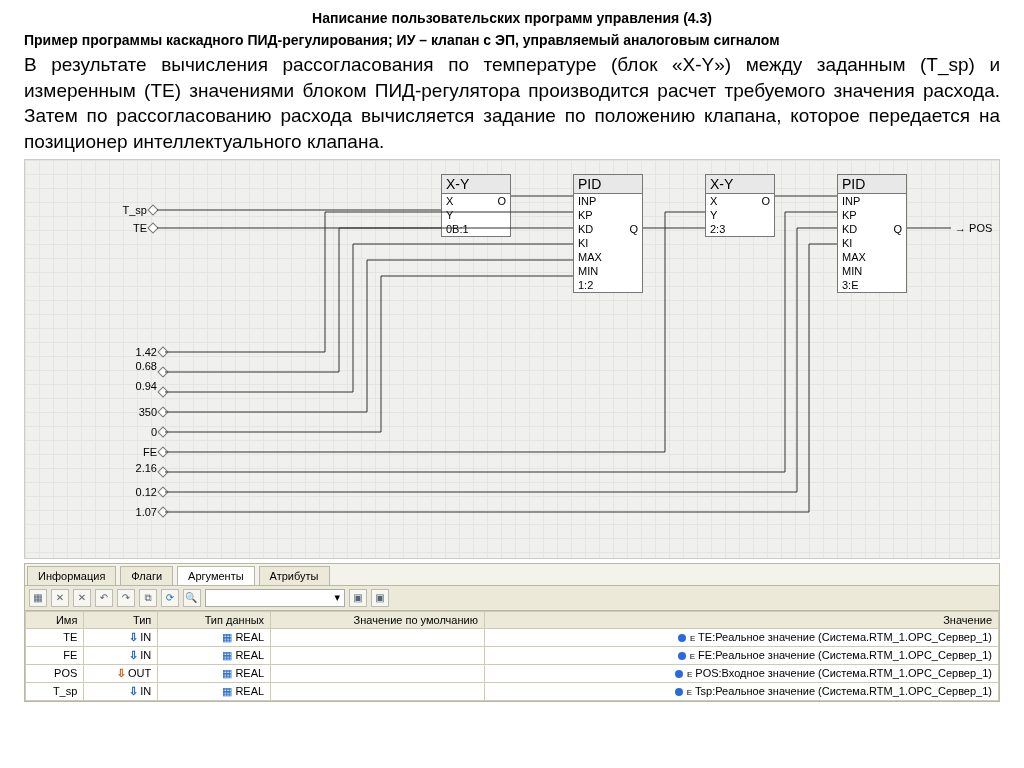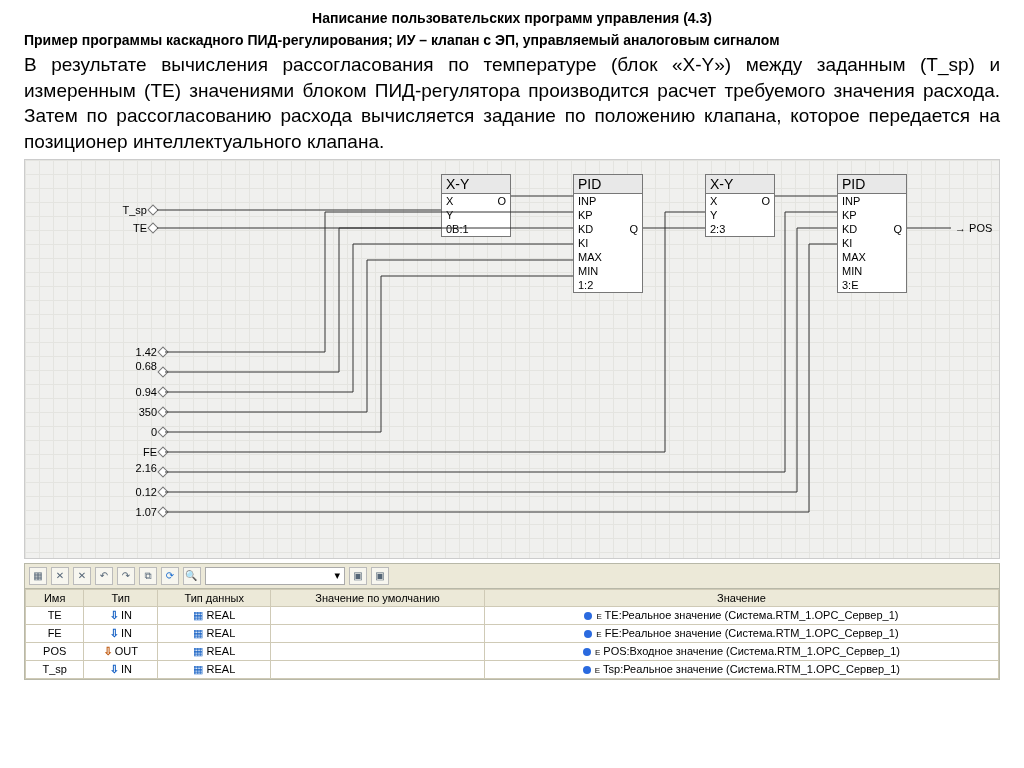--- a/index.html
+++ b/index.html
@@ -122,21 +122,21 @@
     padding: 0 4px;
     justify-content: space-between;
   }
   .grid {
     width: 100%;
     border-collapse: collapse;
   }
   .grid th, .grid td {
     border: 1px solid #cfcab6;
     padding: 2px 6px;
-    text-align: center;
+    text-align: right;
     background: #fff;
     font-weight: normal;
     font-size: 11px;
   }
   .grid th { background: #ece9d8; }
   .io-icon { color:#1560c4; font-weight:bold; margin-right:2px;}
   .blue-dot { display:inline-block; width:8px; height:8px; background:#2a6adf; border-radius:50%; margin-right:4px; vertical-align:middle;}
   svg.wires { position:absolute; inset:0; width:100%; height:100%; }
 </style>
 </head>
@@ -152,21 +152,21 @@
   <div class="input-label" style="left:82px; top:44px;">T_sp</div>
   <div class="input-label" style="left:82px; top:62px;">TE</div>
   <div class="pin-connector" style="left:124px; top:46px;"></div>
   <div class="pin-connector" style="left:124px; top:64px;"></div>
 
   <div id="const-labels">
       <div class="input-label" style="left: 92px; top: 186px;">1.42</div>
       <div class="pin-connector" style="left: 134px; top: 188px;"></div>
       <div class="input-label" style="left: 92px; top: 200px;">0.68</div>
       <div class="pin-connector" style="left: 134px; top: 208px;"></div>
-      <div class="input-label" style="left: 92px; top: 226px;">0.94</div>
+      <div class="input-label" style="left: 92px; top: 220px;">0.94</div>
       <div class="pin-connector" style="left: 134px; top: 228px;"></div>
       <div class="input-label" style="left: 92px; top: 246px;">350</div>
       <div class="pin-connector" style="left: 134px; top: 248px;"></div>
       <div class="input-label" style="left: 92px; top: 266px;">0</div>
       <div class="pin-connector" style="left: 134px; top: 268px;"></div>
       <div class="input-label" style="left: 92px; top: 286px;">FE</div>
       <div class="pin-connector" style="left: 134px; top: 288px;"></div>
       <div class="input-label" style="left: 92px; top: 302px;">2.16</div>
       <div class="pin-connector" style="left: 134px; top: 308px;"></div>
       <div class="input-label" style="left: 92px; top: 326px;">0.12</div>
@@ -281,20 +281,26 @@
       <path d="M140 292 H640 V52 H680"></path>
 
       <path d="M140 312 H760 V52 H812"></path>
       <path d="M140 332 H772 V68 H812"></path>
       <path d="M140 352 H784 V84 H812"></path>
     </g>
   </svg>
 </div>
 
 <div class="bottom-panel">
+  <div class="tabs">
+    <div class="tab">Информация</div>
+    <div class="tab">Флаги</div>
+    <div class="tab active">Аргументы</div>
+    <div class="tab">Атрибуты</div>
+  </div>
   <div class="toolbar">
     <div class="tb-btn">▦</div>
     <div class="tb-btn">✕</div>
     <div class="tb-btn">✕</div>
     <div class="tb-btn">↶</div>
     <div class="tb-btn">↷</div>
     <div class="tb-btn">⧉</div>
     <div class="tb-btn" style="color:#2070d0">⟳</div>
     <div class="tb-btn" style="color:#c88a10">🔍</div>
     <div class="tb-combo">

